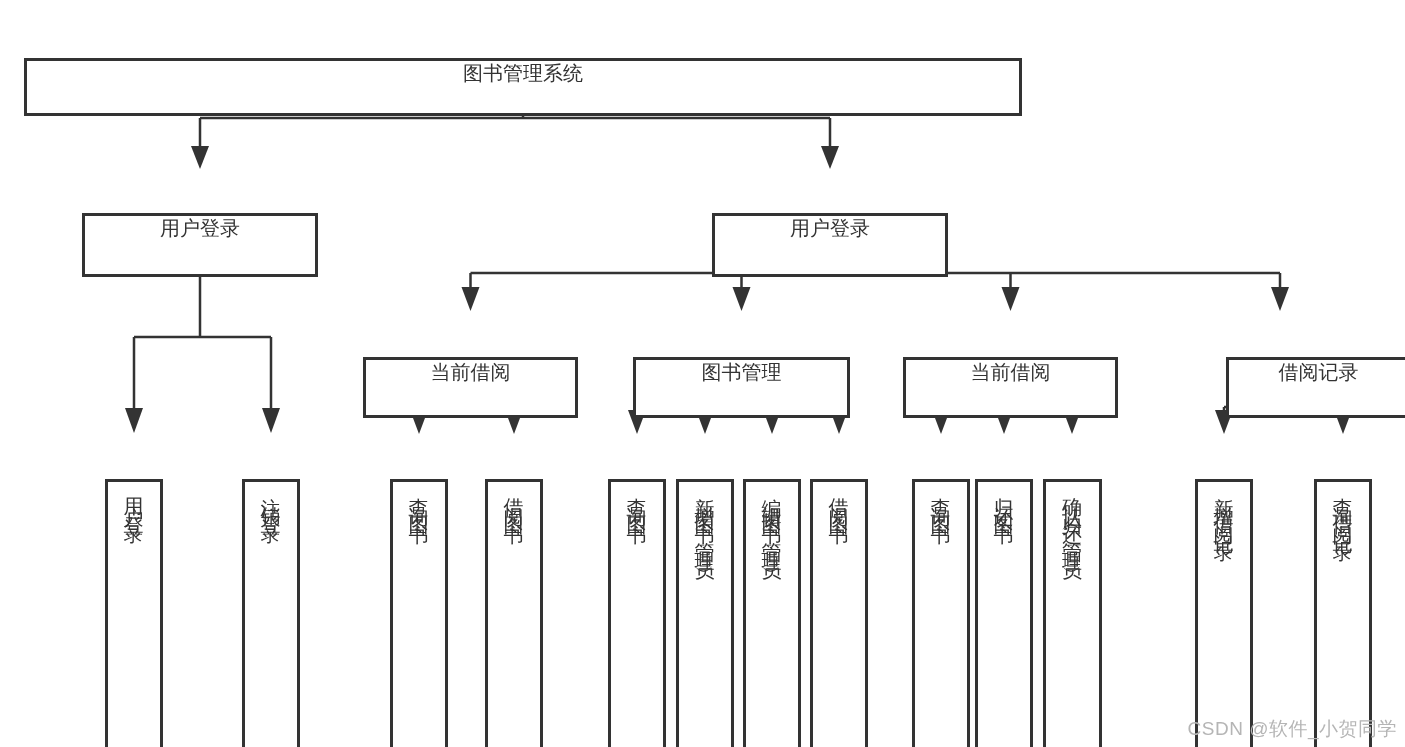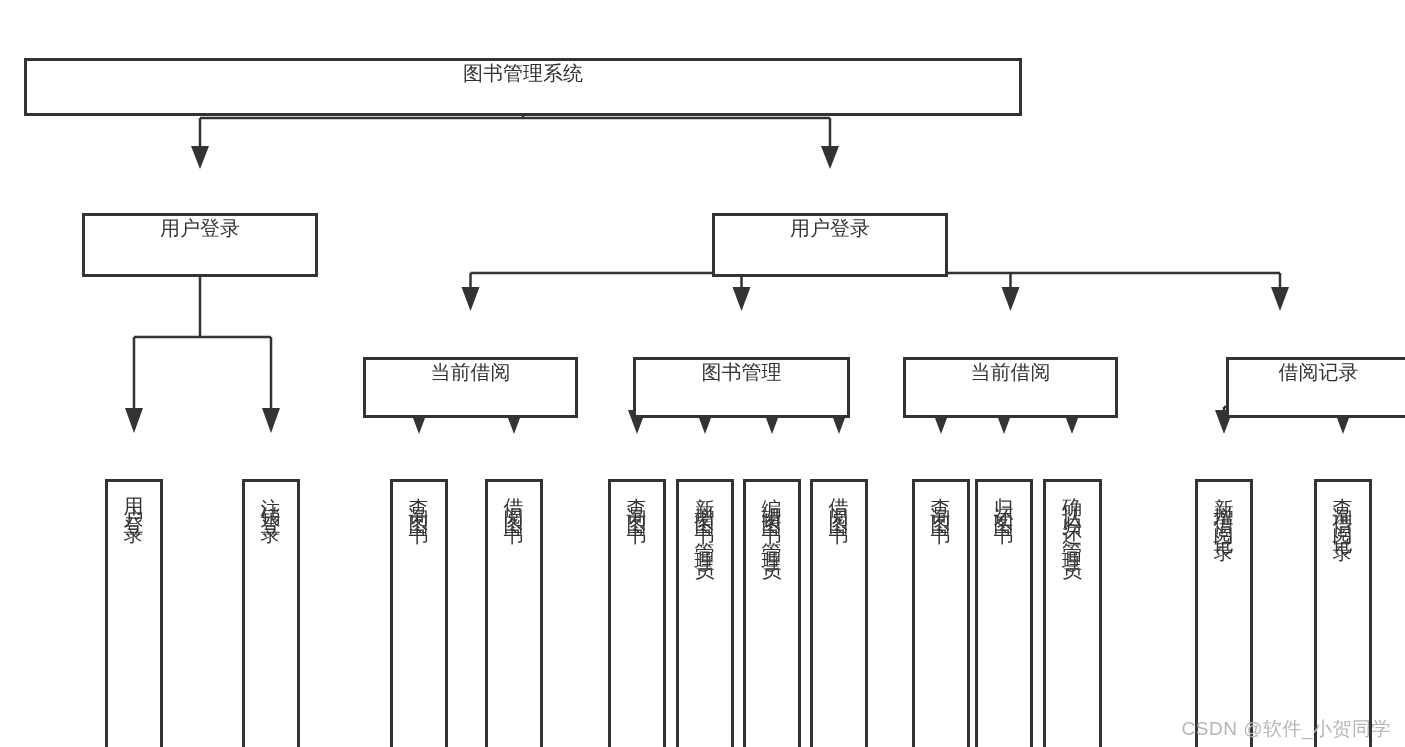--- a/index.html
+++ b/index.html
@@ -15,21 +15,21 @@
     border:3px solid var(--line,#333333);color:var(--text,#333333);
     display:flex;align-items:flex-start;justify-content:center;
     font-size:20px;line-height:1.2;white-space:nowrap;margin-top:44px;
   }
   .node.root{border-width:3px;}
   .node.v span{
     writing-mode:vertical-rl;text-orientation:mixed;
     letter-spacing:9px;line-height:1;white-space:normal;
   }
   .watermark{
-    position:absolute;top:716px;right:14px;z-index:5;
+    position:absolute;top:716px;right:8px;z-index:5;
     font-size:19px;letter-spacing:.5px;color:var(--watermark,#b5b5b5);
   }
 </style>
 </head>
 <body>
 
 <div class="canvas">
 
   <svg class="connectors" viewBox="0 0 1405 747" xmlns="http://www.w3.org/2000/svg">
 

